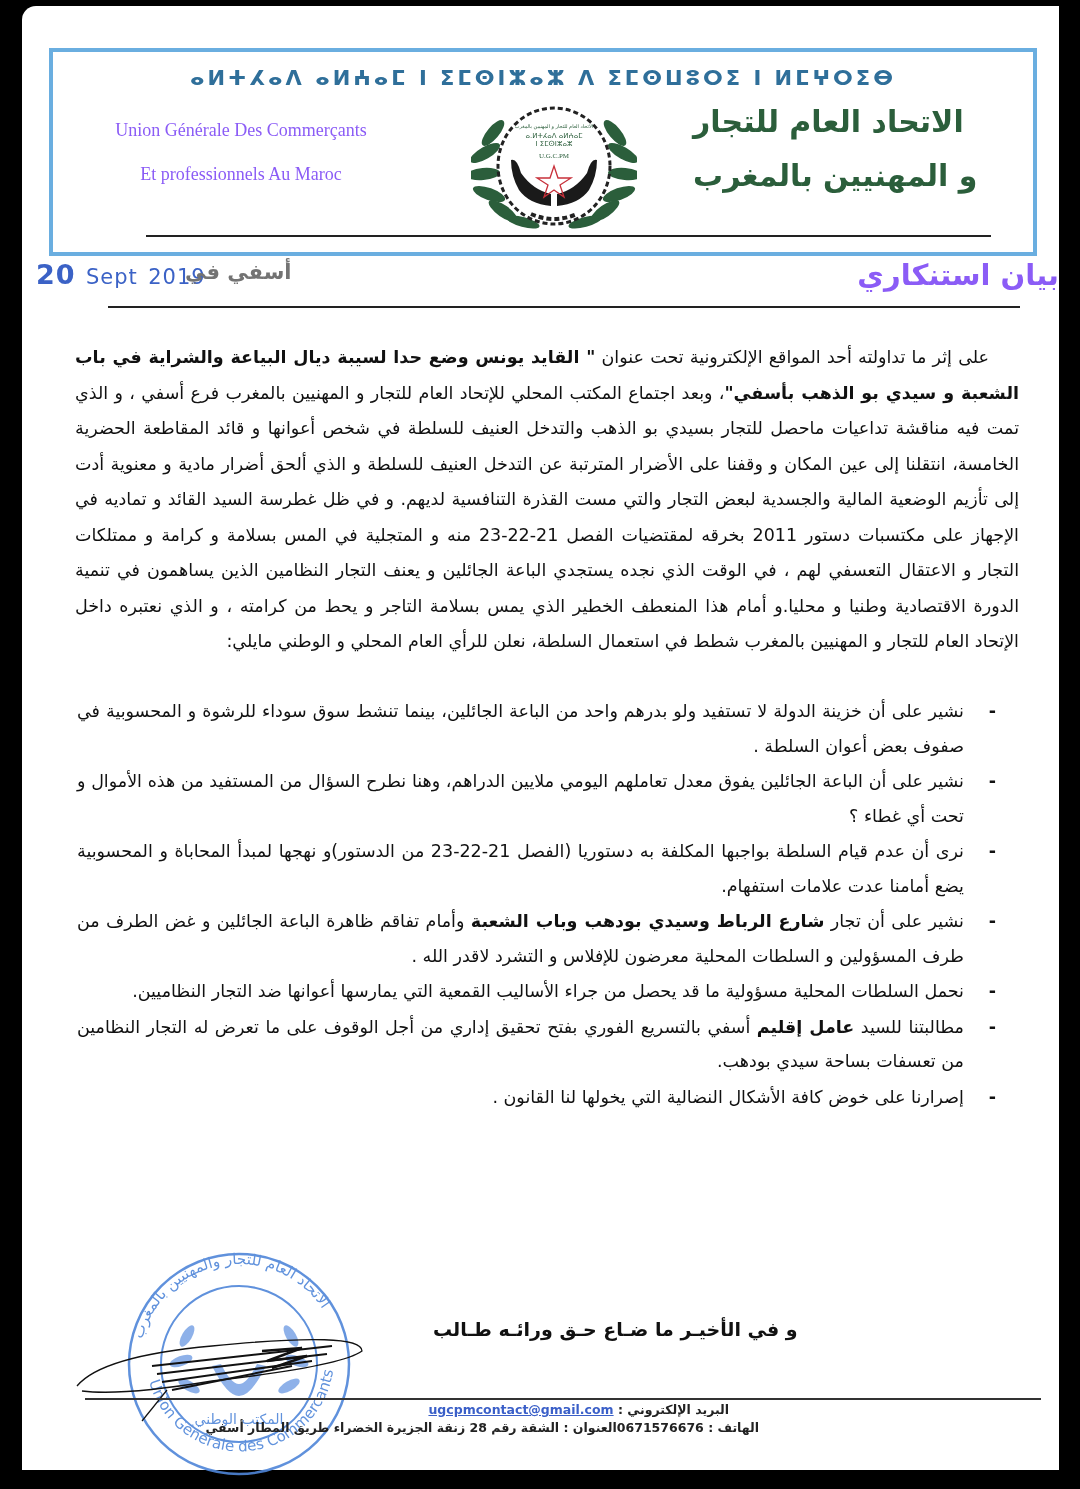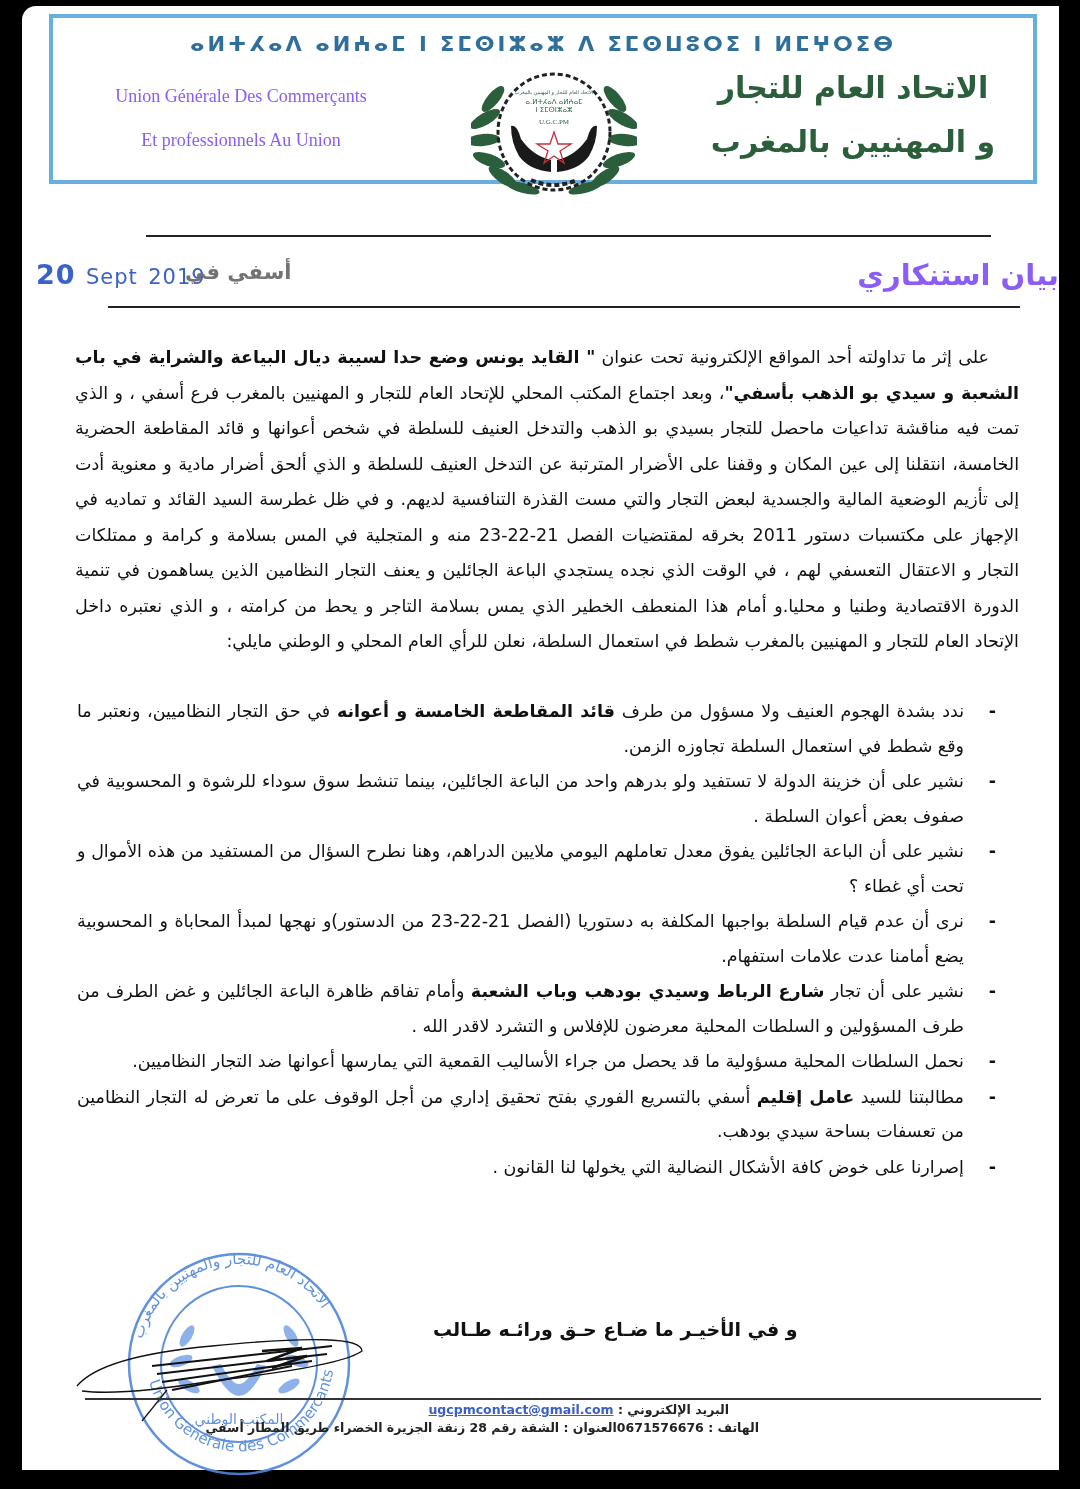--- a/index.html
+++ b/index.html
@@ -5,36 +5,36 @@
     html, body { margin: 0; padding: 0; }
     body {
       width: 1080px; height: 1489px; background: #000; position: relative; overflow: hidden;
       font-family: "Liberation Sans", sans-serif;
     }
     .page {
       position: absolute; left: 22px; top: 6px; width: 1037px; height: 1464px;
       background: #fff; border-top-left-radius: 14px;
     }
     .header-box {
-      position: absolute; left: 27px; top: 8px; width: 988px; height: 170px;
+      position: absolute; left: 27px; top: 42px; width: 988px; height: 208px;
       border: 4px solid #6aaee0; box-sizing: border-box; padding-left: 32px;
     }
     .tifinagh {
       position: absolute; left: 0; right: 0; top: 14px; text-align: center;
       color: #2f6f9a; font-family: "DejaVu Sans", sans-serif; font-weight: bold;
       font-size: 21px; letter-spacing: 3px;
     }
     .fr-title {
       position: absolute; left: 8px; width: 360px; text-align: center;
       color: #8b5cf6; font-family: "Liberation Serif", serif; font-size: 18px;
     }
     .fr-1 { top: 68px; }
     .fr-2 { top: 112px; }
     .ar-title {
-      position: absolute; right: 20px; width: 320px; text-align: center;
+      position: absolute; right: 20px; width: 320px; text-align: left;
       color: #2b5e3b; font-family: "DejaVu Sans", sans-serif; font-weight: bold; font-size: 30px;
       direction: rtl; letter-spacing: 2px;
     }
     .ar-1 { top: 52px; }
     .ar-2 { top: 106px; }
     .logo { position: absolute; left: 418px; top: 46px; width: 166px; height: 140px; }
     .rule { position: absolute; height: 2px; background: #222; }
     .date-stamp {
       position: absolute; left: 14px; top: 253px; color: #3b62c6;
       font-family: "DejaVu Sans", sans-serif; font-size: 27px; font-weight: bold; letter-spacing: 1px;
@@ -81,21 +81,21 @@
     }
   </style>
 </head>
 <body>
 
 <div class="page">
 
   <div class="header-box">
     <div class="tifinagh">ⴰⵍⵜⵃⴰⴷ ⴰⵍⵄⴰⵎ ⵏ ⵉⵎⵙⵏⵣⴰⵣ ⴷ ⵉⵎⵙⵡⵓⵔⵉ ⵏ ⵍⵎⵖⵔⵉⴱ</div>
     <div class="fr-title fr-1">Union Générale Des Commerçants</div>
-    <div class="fr-title fr-2">Et professionnels Au Union</div>
+    <div class="fr-title fr-2">Et professionnels Au Maroc</div>
 
     <svg class="logo" viewBox="0 0 166 140">
       <g fill="#2b5e3b">
         <ellipse cx="22" cy="35" rx="16" ry="6" transform="rotate(-50 22 35)"></ellipse>
         <ellipse cx="14" cy="55" rx="17" ry="6" transform="rotate(-30 14 55)"></ellipse>
         <ellipse cx="12" cy="76" rx="17" ry="6" transform="rotate(-5 12 76)"></ellipse>
         <ellipse cx="18" cy="96" rx="17" ry="6" transform="rotate(20 18 96)"></ellipse>
         <ellipse cx="32" cy="113" rx="17" ry="6" transform="rotate(35 32 113)"></ellipse>
         <ellipse cx="52" cy="124" rx="17" ry="5" transform="rotate(15 52 124)"></ellipse>
         <ellipse cx="144" cy="35" rx="16" ry="6" transform="rotate(50 144 35)"></ellipse>
@@ -134,21 +134,20 @@
 
   <div class="rule" style="left:86px; top:300px; width:912px;"></div>
 
   <div class="body-text" style="left:53px;">
     <p>
       <span>على إثر ما تداولته أحد المواقع الإلكترونية تحت عنوان </span><b>" القايد يونس وضع حدا لسيبة ديال البياعة والشراية في باب الشعبة و سيدي بو الذهب بأسفي"</b><span>، وبعد اجتماع المكتب المحلي للإتحاد العام للتجار و المهنيين بالمغرب فرع أسفي ، و الذي تمت فيه مناقشة تداعيات ماحصل للتجار بسيدي بو الذهب والتدخل العنيف للسلطة في شخص أعوانها و قائد المقاطعة الحضرية الخامسة، انتقلنا إلى عين المكان و وقفنا على الأضرار المترتبة عن التدخل العنيف للسلطة و الذي ألحق أضرار مادية و معنوية أدت إلى تأزيم الوضعية المالية والجسدية لبعض التجار والتي مست القذرة التنافسية لديهم. و في ظل غطرسة السيد القائد و تماديه في الإجهاز على مكتسبات دستور 2011 بخرقه لمقتضيات الفصل 21-22-23 منه و المتجلية في المس بسلامة و كرامة و ممتلكات التجار و الاعتقال التعسفي لهم ، في الوقت الذي نجده يستجدي الباعة الجائلين و يعنف التجار النظامين الذين يساهمون في تنمية الدورة الاقتصادية وطنيا و محليا.و أمام هذا المنعطف الخطير الذي يمس بسلامة التاجر و يحط من كرامته ، و الذي نعتبره داخل الإتحاد العام للتجار و المهنيين بالمغرب شطط في استعمال السلطة، نعلن للرأي العام المحلي و الوطني مايلي:</span>
     </p>
   </div>
 
   <ul class="items" style="left:55px;">
-    <li><span>ندد بشدة الهجوم العنيف ولا مسؤول من طرف </span><b>قائد المقاطعة الخامسة و أعوانه</b><span> في حق التجار النظاميين، ونعتبر ما وقع شطط في استعمال السلطة تجاوزه الزمن.</span></li>
     <li><span>نشير على أن خزينة الدولة لا تستفيد ولو بدرهم واحد من الباعة الجائلين، بينما تنشط سوق سوداء للرشوة و المحسوبية في صفوف بعض أعوان السلطة .</span></li>
     <li><span>نشير على أن الباعة الجائلين يفوق معدل تعاملهم اليومي ملايين الدراهم، وهنا نطرح السؤال من المستفيد من هذه الأموال و تحت أي غطاء ؟</span></li>
     <li><span>نرى أن عدم قيام السلطة بواجبها المكلفة به دستوريا (الفصل 21-22-23 من الدستور)و نهجها لمبدأ المحاباة و المحسوبية يضع أمامنا عدت علامات استفهام.</span></li>
     <li><span>نشير على أن تجار </span><b>شارع الرباط وسيدي بودهب وباب الشعبة</b><span> وأمام تفاقم ظاهرة الباعة الجائلين و غض الطرف من طرف المسؤولين و السلطات المحلية معرضون للإفلاس و التشرد لاقدر الله .</span></li>
     <li><span>نحمل السلطات المحلية مسؤولية ما قد يحصل من جراء الأساليب القمعية التي يمارسها أعوانها ضد التجار النظاميين.</span></li>
     <li><span>مطالبتنا للسيد </span><b>عامل إقليم</b><span> أسفي بالتسريع الفوري بفتح تحقيق إداري من أجل الوقوف على ما تعرض له التجار النظامين من تعسفات بساحة سيدي بودهب.</span></li>
     <li><span>إصرارنا على خوض كافة الأشكال النضالية التي يخولها لنا القانون .</span></li>
   </ul>
 
   <svg class="stamp" viewBox="0 0 245 230">

